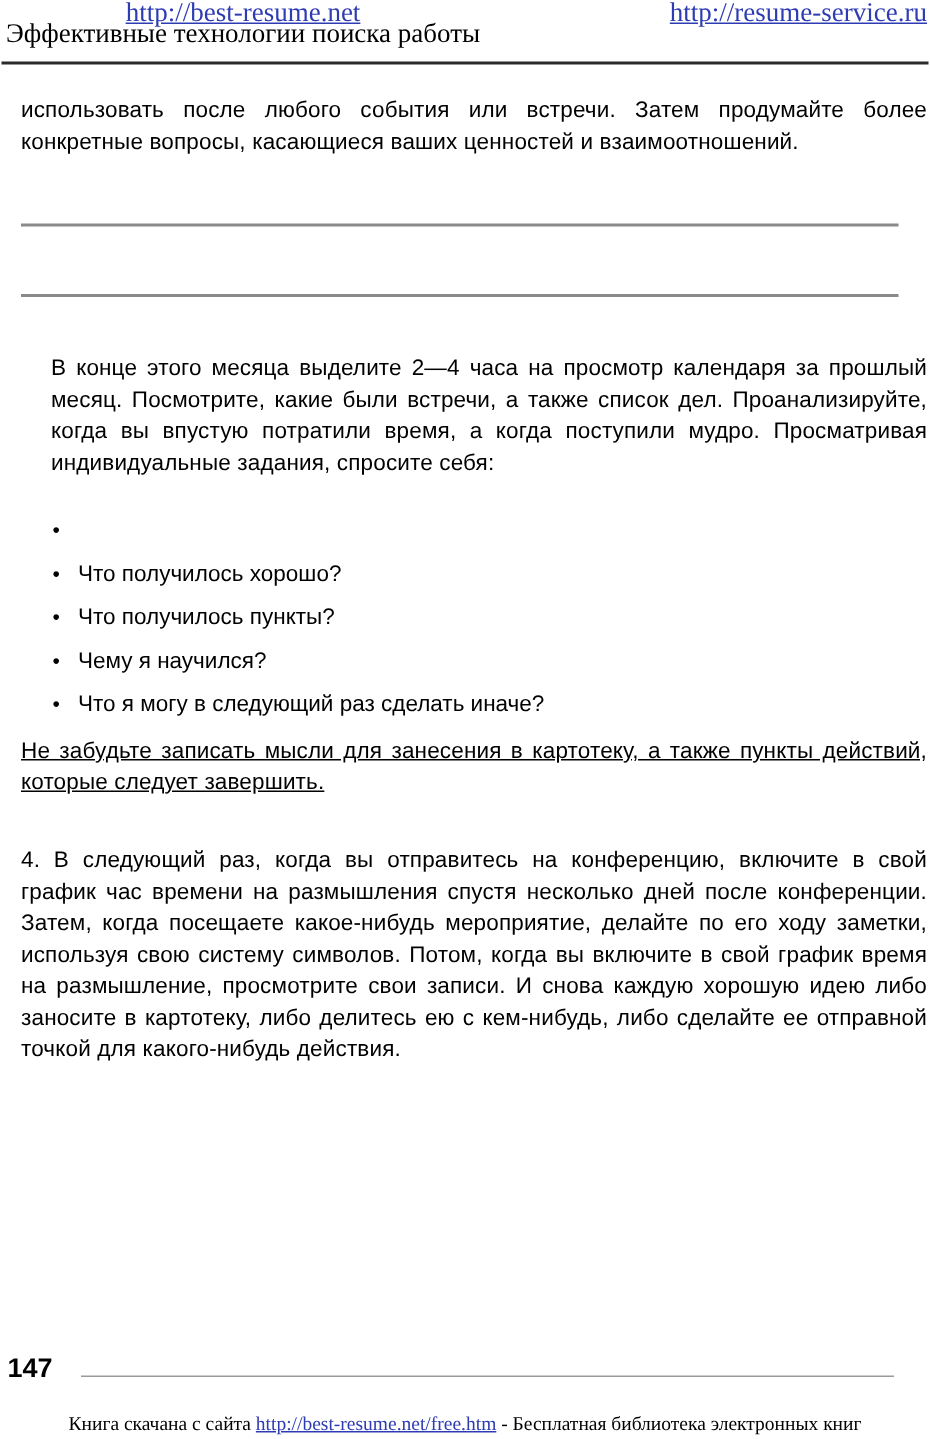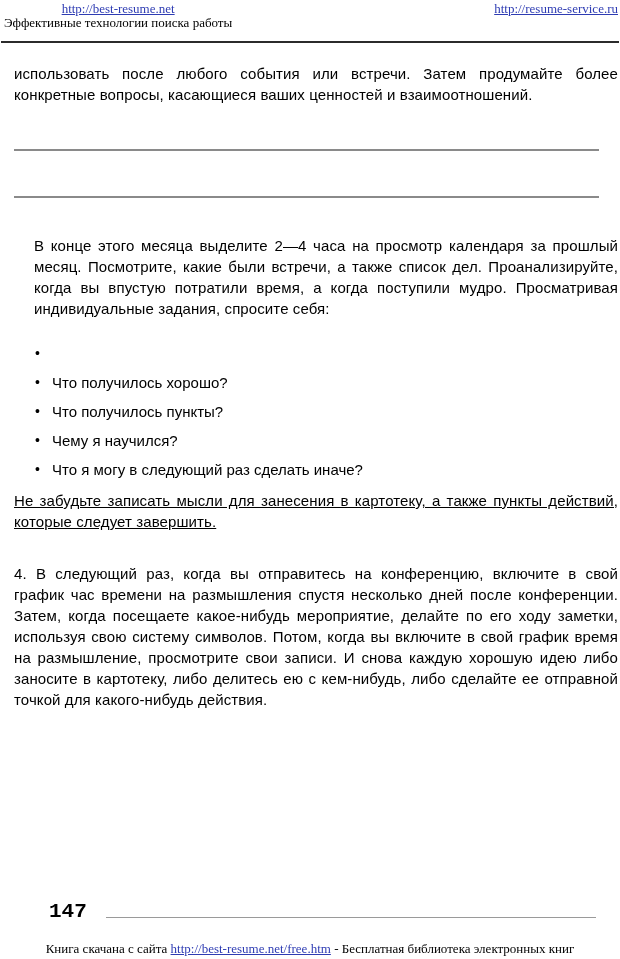--- a/index.html
+++ b/index.html
@@ -19,21 +19,21 @@
     font-family:"Liberation Sans", sans-serif;
     overflow:hidden;
   }
   
   .header{
     display:flex;
     justify-content:space-between;
     align-items:flex-start;
     padding:2px 2px 0 4px;
     font-family:"Liberation Serif", serif;
-    font-size:13px;
+    font-size:18px;
     line-height:13.5px;
   }
   .header-col{text-align:center;}
   .link{
     color:var(--link);
     text-decoration:underline;
     cursor:pointer;
   }
   .rule-dark{
     margin-top:12px;
@@ -87,25 +87,24 @@
     left:0;
     right:0;
     bottom:3px;
   }
   .footer-row{
     display:flex;
     align-items:flex-end;
     padding-left:5px;
   }
   .page-num{
-    font-family:Liberation Mono, monospace;
+    font-family:Liberation Sans, sans-serif;
     font-weight:bold;
-    font-size:21px;
+    font-size:18px;
     line-height:16px;
-    margin-left:44px;
   }
   .footer-rule{
     flex:1;
     margin:0 24px 2px 19px;
     border-bottom:1.5px solid var(--rule-footer);
   }
   .footer-text{
     margin-top:21px;
     text-align:center;
     font-family:"Liberation Serif", serif;

